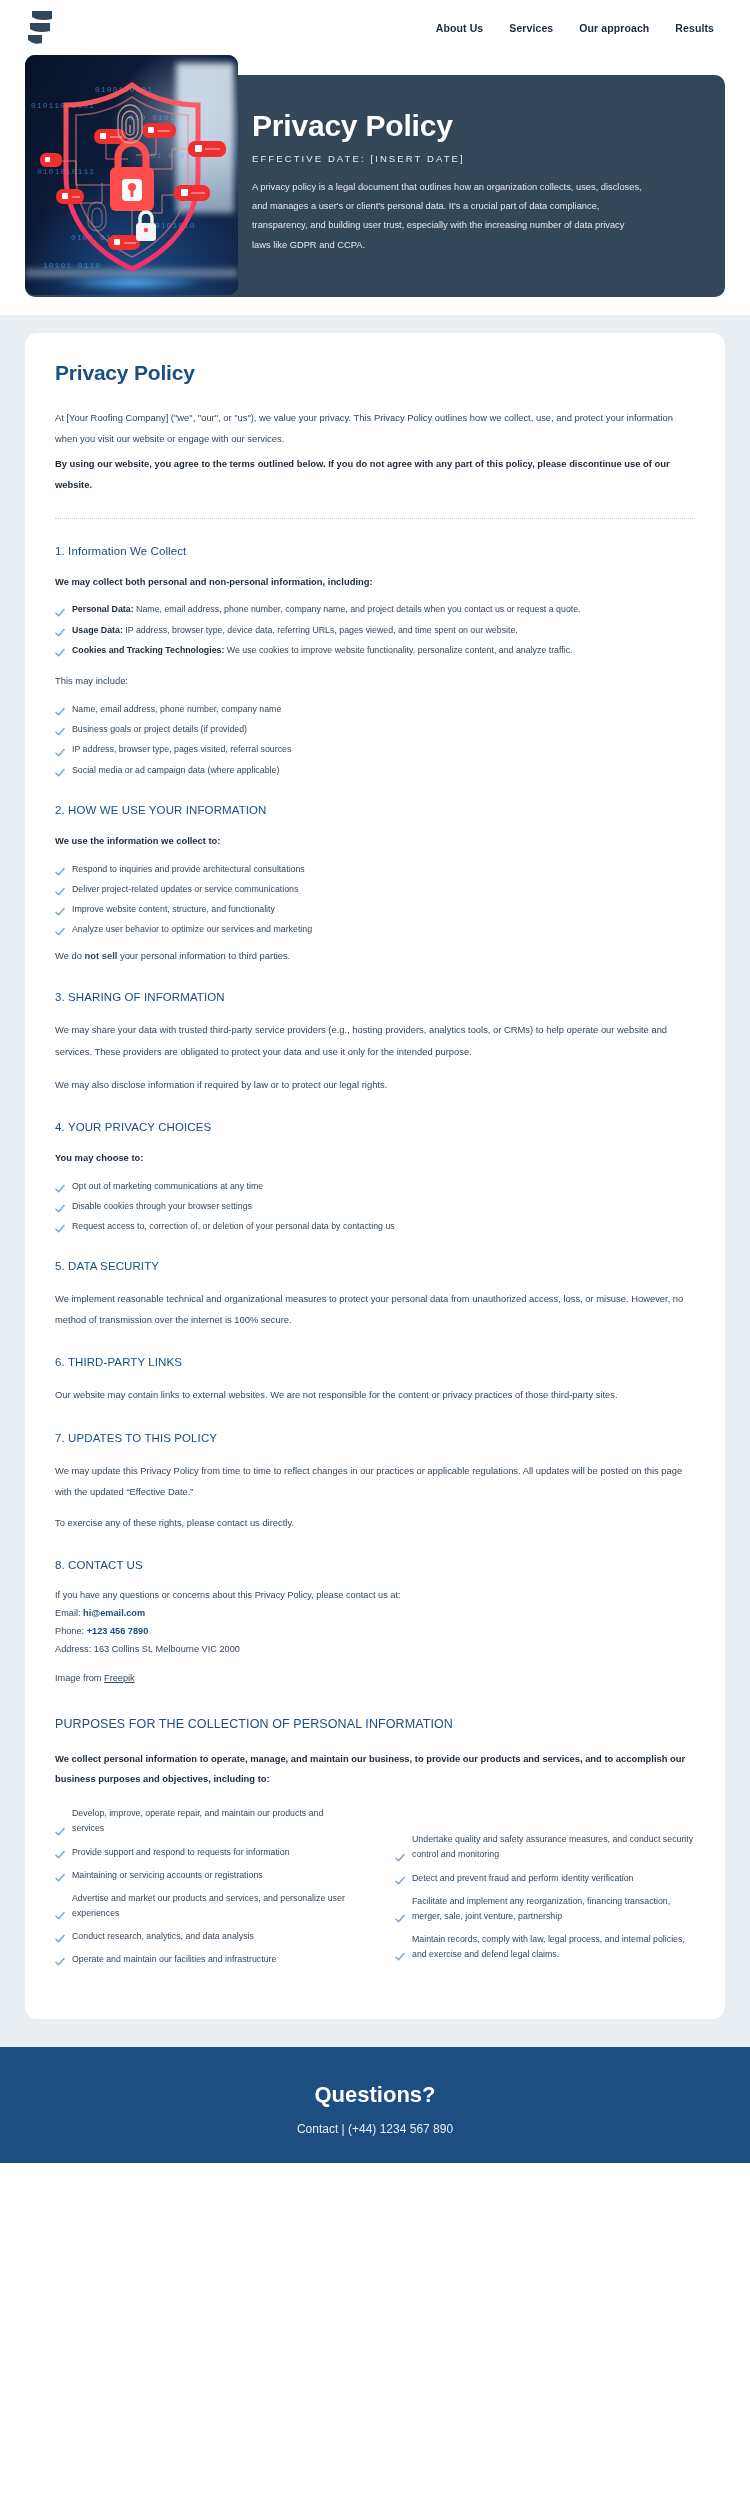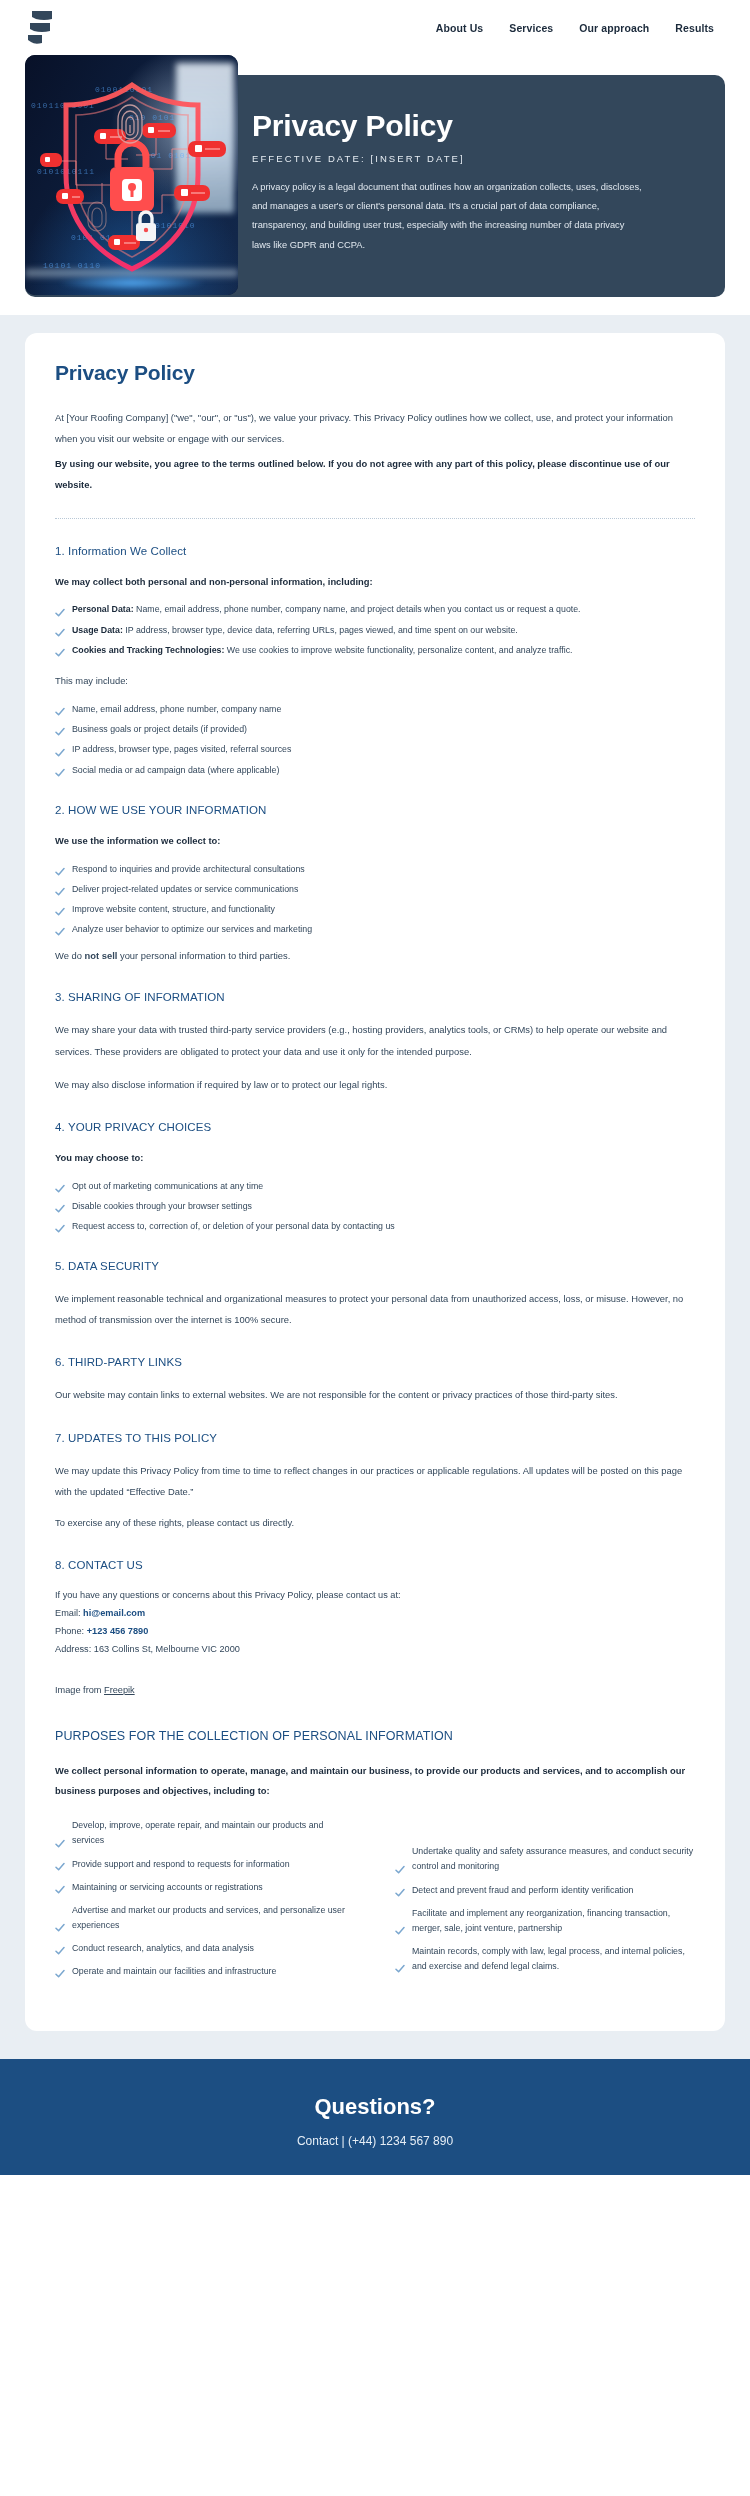--- a/index.html
+++ b/index.html
@@ -189,21 +189,21 @@
   .two-col {
     display: flex;
     gap: 40px;
     margin-top: 4px;
   }
   .two-col > ul { flex: 1 1 0; }
   .two-col ul.checklist li { margin-bottom: 8px; }
 
   .contact-line { font-size: 9.2px; line-height: 1.95; color: #33475b; }
   .contact-line b { color: #1c4e82; }
-  .credit { font-size: 9.2px; color: #33475b; margin-top: 26px; }
+  .credit { font-size: 9.2px; color: #33475b; margin-top: 14px; }
   .credit u { text-decoration: underline; }
 
   
   .site-footer {
     background: #1c4e82;
     height: 116px;
     display: flex;
     flex-direction: column;
     align-items: center;
     justify-content: center;

